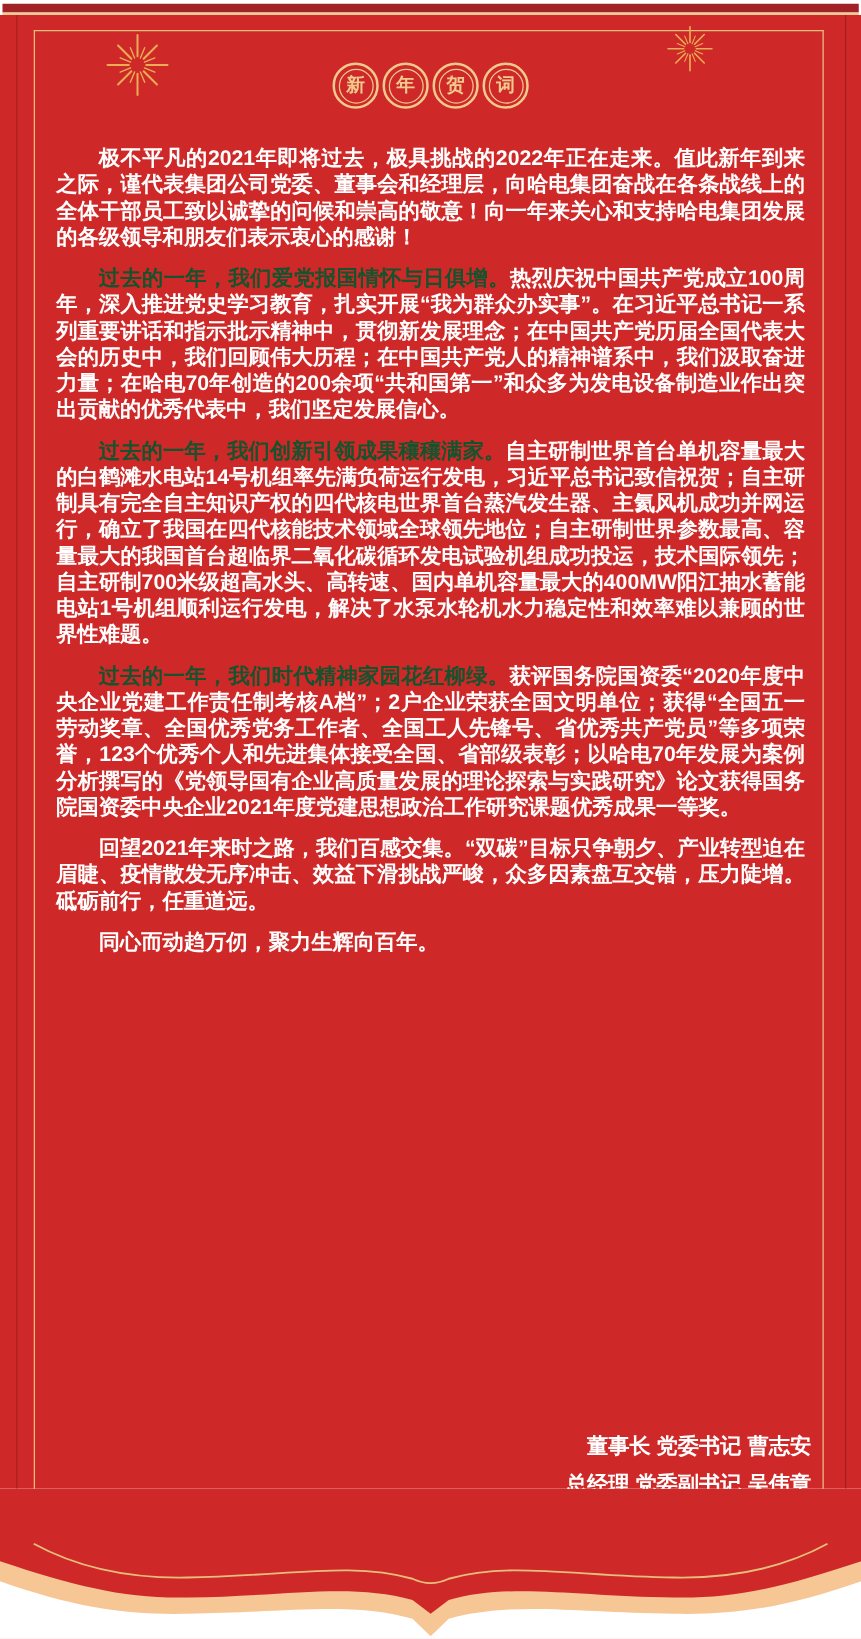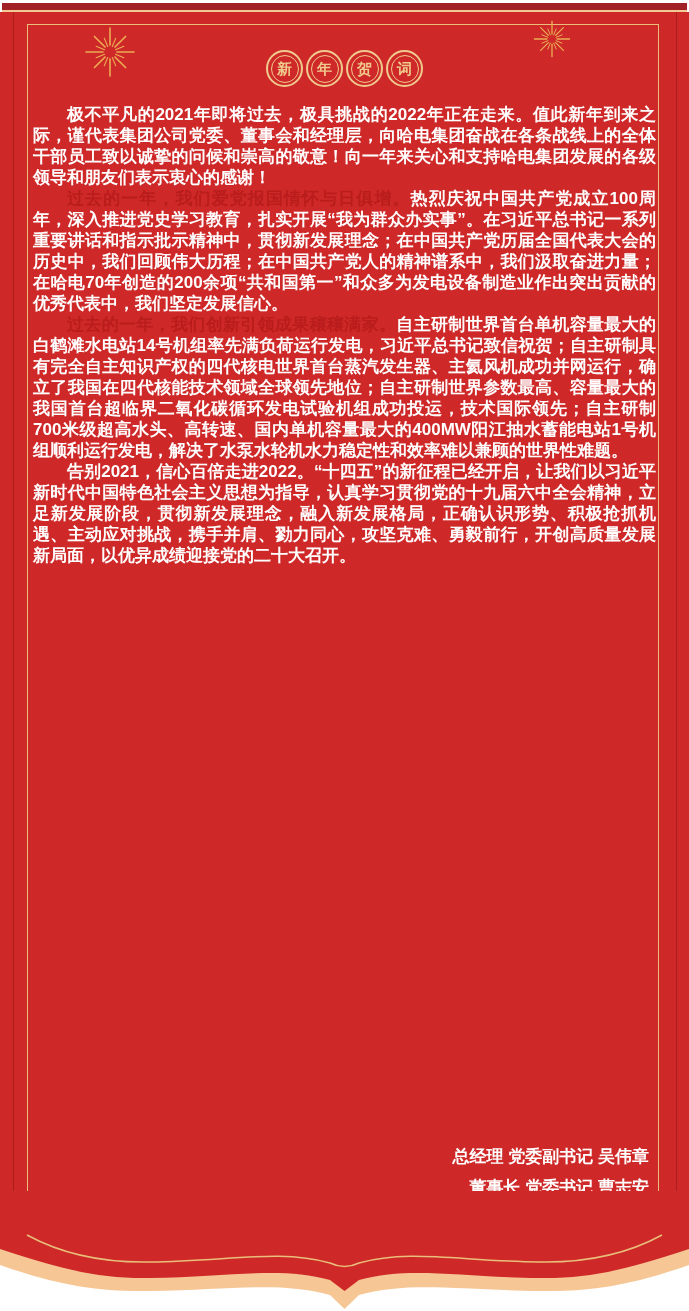--- a/index.html
+++ b/index.html
@@ -45,22 +45,22 @@
     border:1px solid #F0C98D;
     display:flex;align-items:center;justify-content:center;
     color:#F0C98D;font-size:15px;font-weight:bold;line-height:1;
   }
 
   .content{
     position:absolute;left:33px;top:104px;width:623px;
     color:#ffffff;font-size:17px;line-height:21px;font-weight:bold;
     text-align:justify;text-justify:inter-ideograph;
   }
-  .content p{margin:0;text-indent:2em;}
-  .lead{color:#b91c1c;}
+  .content p{margin:12px;text-indent:2em;}
+  .lead{color:#14532d;}
 
   .signature{
     position:absolute;right:40px;top:1141px;
     text-align:right;color:#ffffff;font-size:17px;font-weight:bold;line-height:31px;
   }
 
   .bottom-swoosh{position:absolute;left:0;bottom:0;width:689px;height:120px;display:block;}
 </style>
 </head>
 <body>
@@ -196,26 +196,28 @@
     </div>
     <div class="badge">
       <div class="badge-inner">词</div>
     </div>
   </div>
 
   <div class="content">
     <p><span class="lead"></span><span>极不平凡的2021年即将过去，极具挑战的2022年正在走来。值此新年到来之际，谨代表集团公司党委、董事会和经理层，向哈电集团奋战在各条战线上的全体干部员工致以诚挚的问候和崇高的敬意！向一年来关心和支持哈电集团发展的各级领导和朋友们表示衷心的感谢！</span></p>
     <p><span class="lead">过去的一年，我们爱党报国情怀与日俱增。</span><span>热烈庆祝中国共产党成立100周年，深入推进党史学习教育，扎实开展“我为群众办实事”。在习近平总书记一系列重要讲话和指示批示精神中，贯彻新发展理念；在中国共产党历届全国代表大会的历史中，我们回顾伟大历程；在中国共产党人的精神谱系中，我们汲取奋进力量；在哈电70年创造的200余项“共和国第一”和众多为发电设备制造业作出突出贡献的优秀代表中，我们坚定发展信心。</span></p>
     <p><span class="lead">过去的一年，我们创新引领成果穰穰满家。</span><span>自主研制世界首台单机容量最大的白鹤滩水电站14号机组率先满负荷运行发电，习近平总书记致信祝贺；自主研制具有完全自主知识产权的四代核电世界首台蒸汽发生器、主氦风机成功并网运行，确立了我国在四代核能技术领域全球领先地位；自主研制世界参数最高、容量最大的我国首台超临界二氧化碳循环发电试验机组成功投运，技术国际领先；自主研制700米级超高水头、高转速、国内单机容量最大的400MW阳江抽水蓄能电站1号机组顺利运行发电，解决了水泵水轮机水力稳定性和效率难以兼顾的世界性难题。</span></p>
-    <p><span class="lead"></span><span>告别2021，信心百倍走进2022。“十四五”的新征程已经开启，让我们以习近平新时代中国特色社会主义思想为指导，认真学习贯彻党的十九届六中全会精神，立足新发展阶段，贯彻新发展理念，融入新发展格局，正确认识形势、积极抢抓机遇、主动应对挑战，携手并肩、勠力同心，攻坚克难、勇毅前行，开创高质量发展新局面，以优异成绩迎接党的二十大召开。</span></p>
+    <p><span class="lead">过去的一年，我们时代精神家园花红柳绿。</span><span>获评国务院国资委“2020年度中央企业党建工作责任制考核A档”；2户企业荣获全国文明单位；获得“全国五一劳动奖章、全国优秀党务工作者、全国工人先锋号、省优秀共产党员”等多项荣誉，123个优秀个人和先进集体接受全国、省部级表彰；以哈电70年发展为案例分析撰写的《党领导国有企业高质量发展的理论探索与实践研究》论文获得国务院国资委中央企业2021年度党建思想政治工作研究课题优秀成果一等奖。</span></p>
+    <p><span class="lead"></span><span>回望2021年来时之路，我们百感交集。“双碳”目标只争朝夕、产业转型迫在眉睫、疫情散发无序冲击、效益下滑挑战严峻，众多因素盘互交错，压力陡增。砥砺前行，任重道远。</span></p>
+    <p><span class="lead"></span><span>同心而动趋万仞，聚力生辉向百年。</span></p>
   </div>
 
   <div class="signature">
+    <div>董事长 党委书记 曹志安</div>
     <div>总经理 党委副书记 吴伟章</div>
-    <div>董事长 党委书记 曹志安</div>
   </div>
 
   <svg class="bottom-swoosh" width="689" height="120" viewBox="0 0 689 120" preserveAspectRatio="none">
     <path fill="#F6C794" d="M0,0 H689 V74 C629,95 589,101 539,100 C459,99 409,90 359,104 L344.5,118 L330,104 C280,90 230,99 150,100 C100,101 60,95 0,74 Z"></path>
     <path fill="#CE2928" d="M0,0 H689 V58 C629,78 589,88 539,87 C459,86 409,75 359,89 L344.5,100 L330,89 C280,75 230,86 150,87 C100,88 60,78 0,58 Z"></path>
     <path fill="none" stroke="#E9BE7A" stroke-width="1.5" d="M27,44 C60,62 100,72 150,71 C230,70 280,58 330,72 Q344.5,79 359,72 C409,58 459,70 539,71 C589,72 629,62 662,44"></path>
   </svg>
 
 </div>
 

